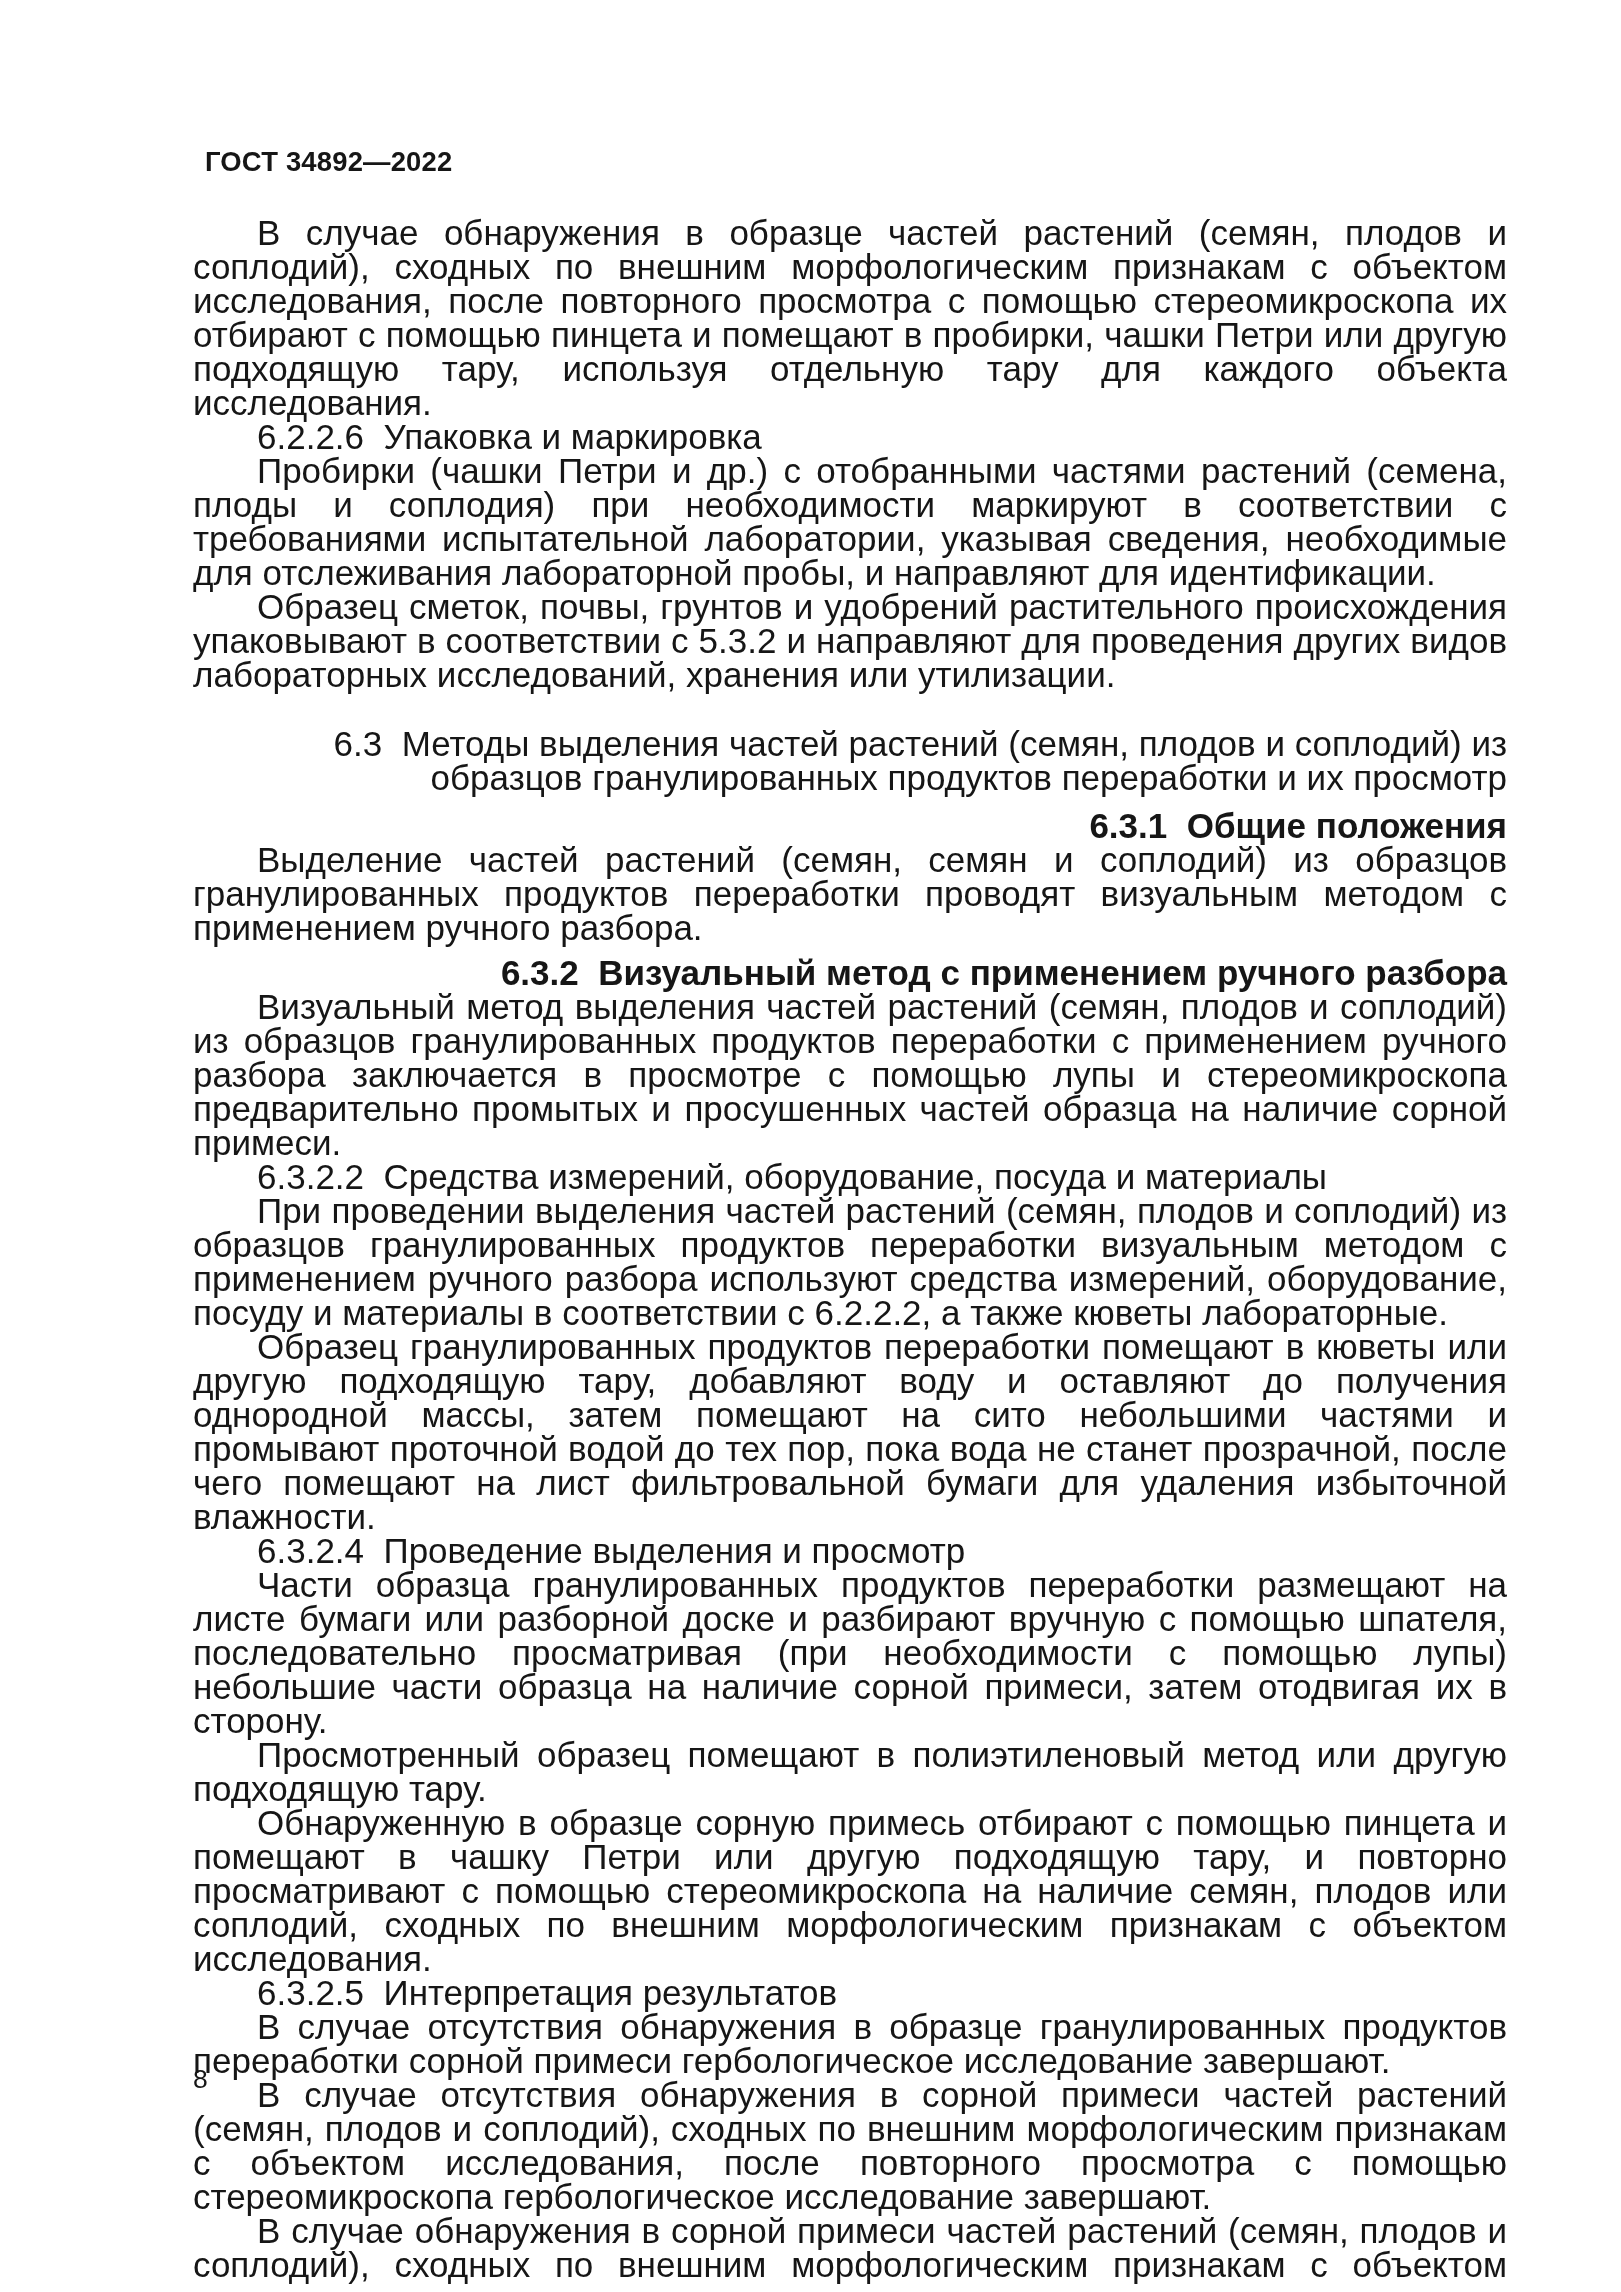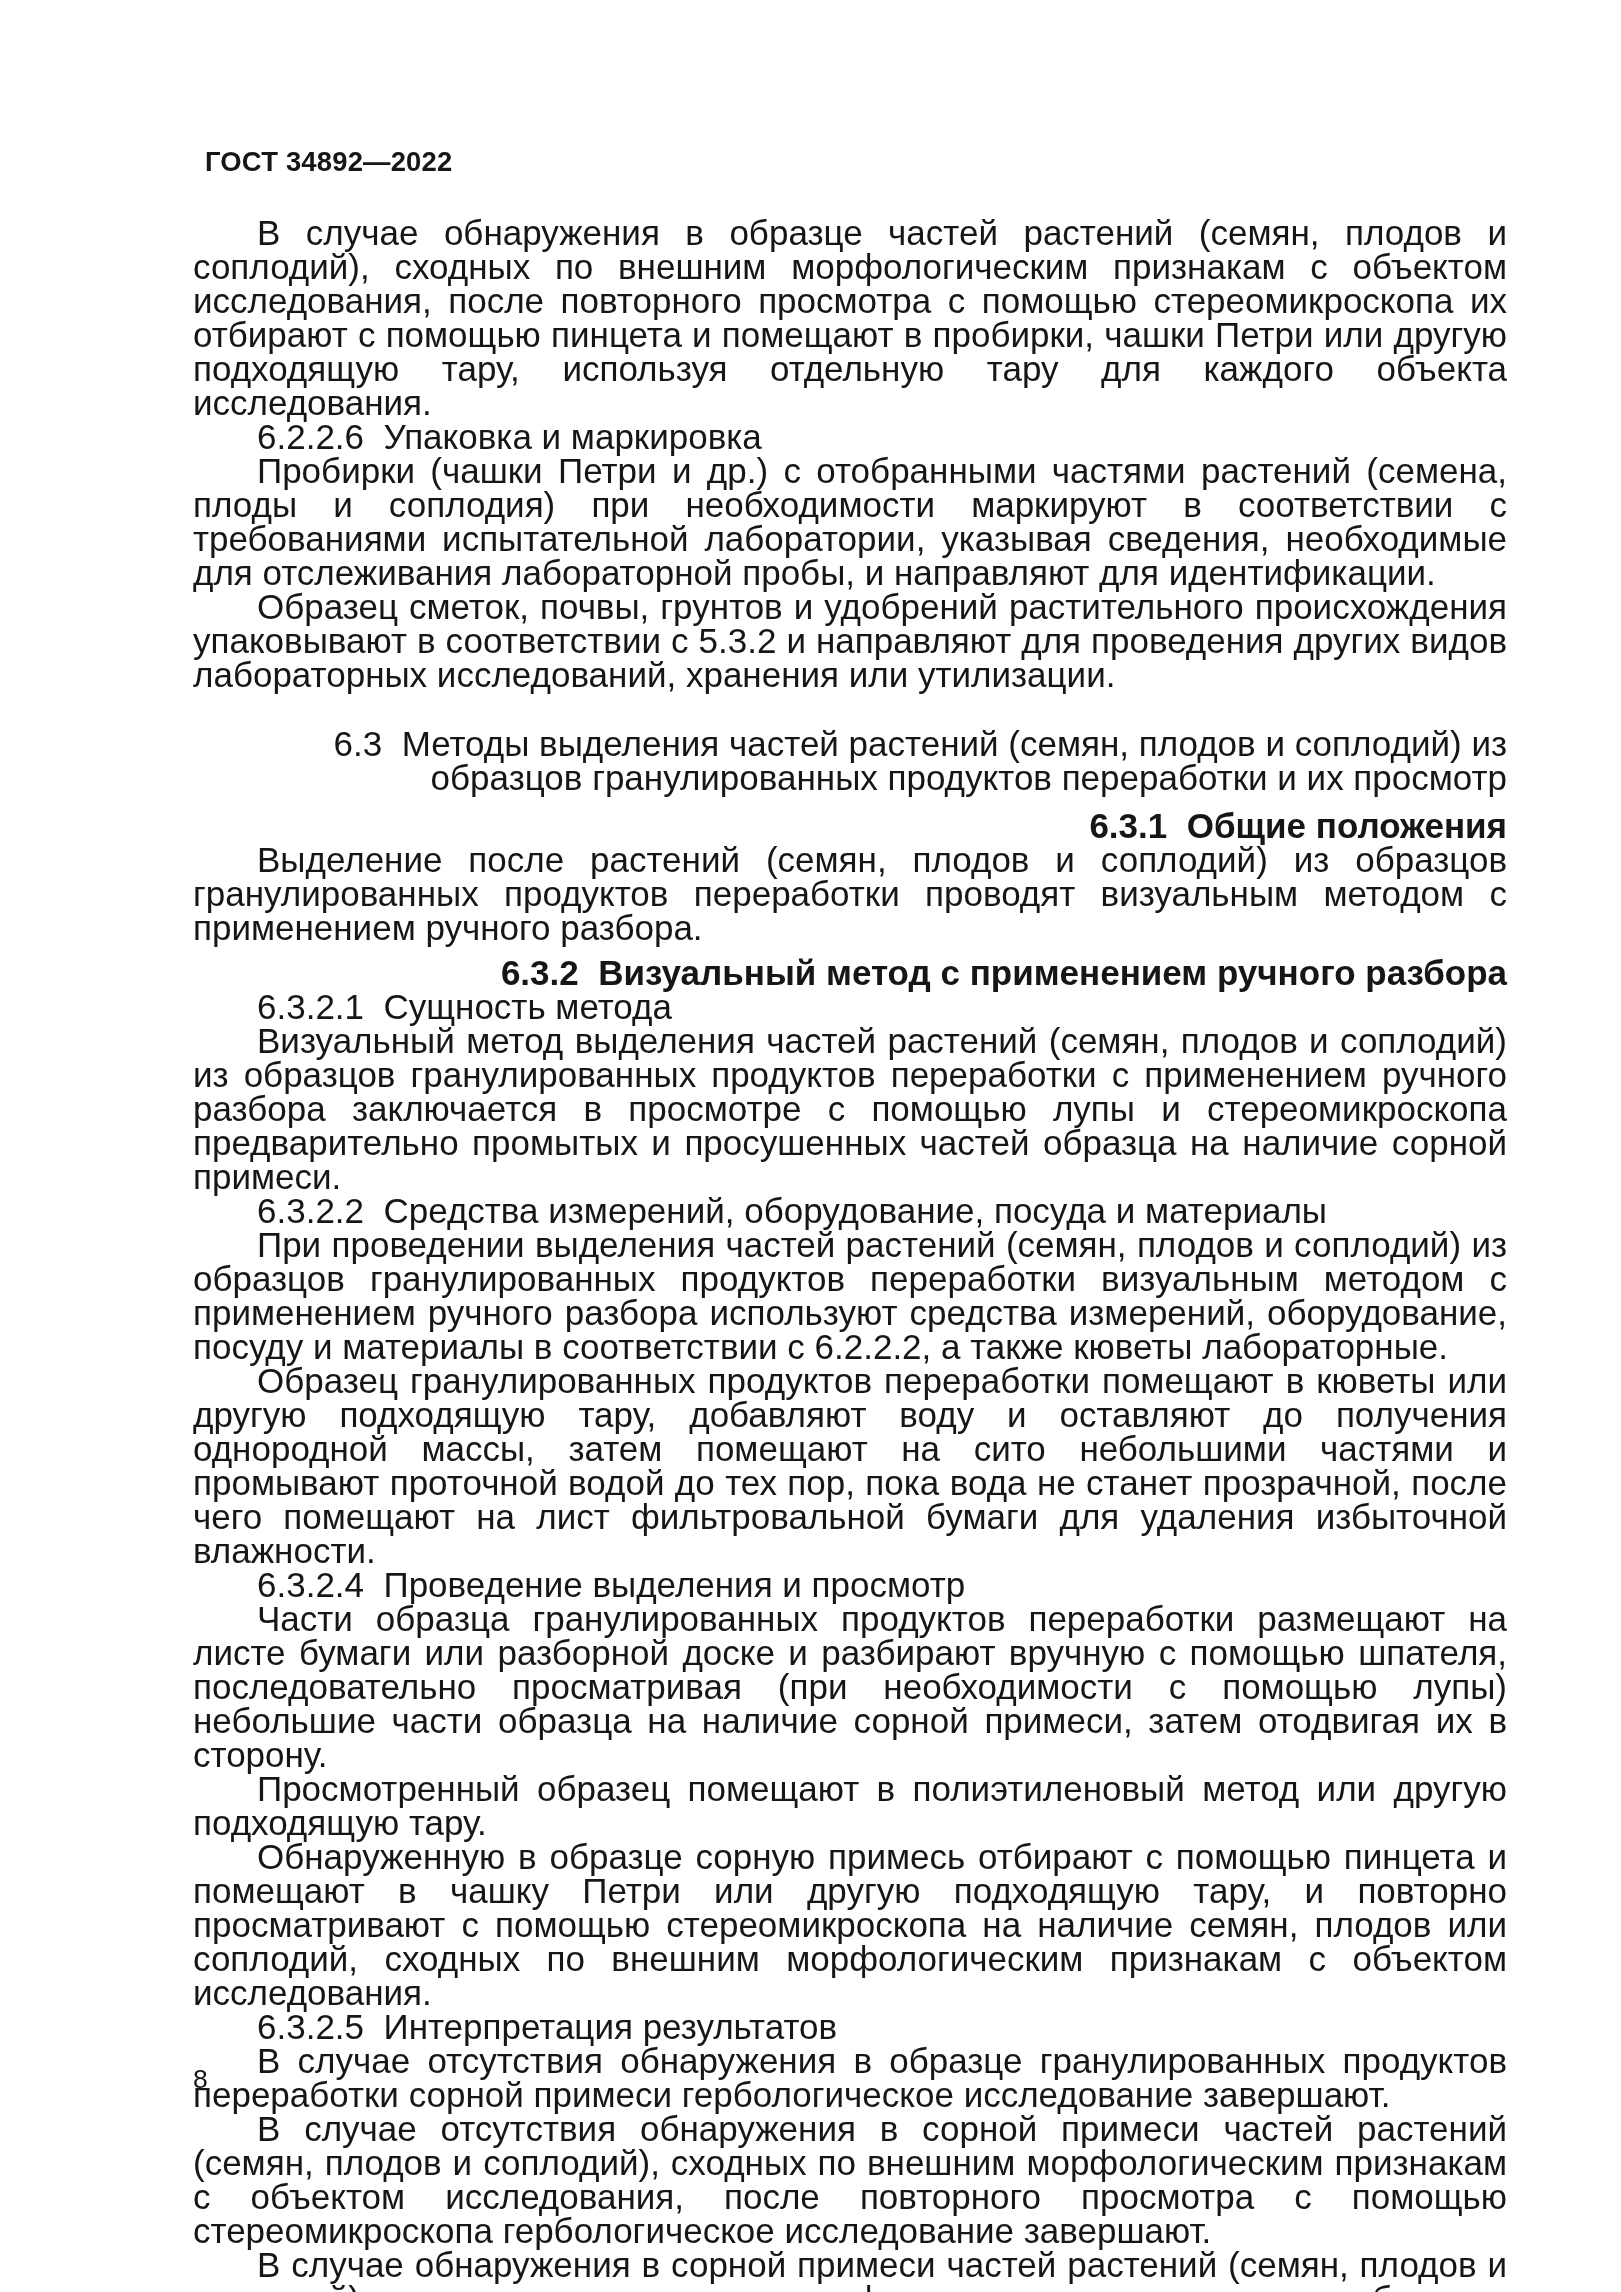--- a/index.html
+++ b/index.html
@@ -61,23 +61,22 @@
 
 <div class="doc-header">ГОСТ 34892—2022</div>
 
 <div class="content">
   <p class="p">В случае обнаружения в образце частей растений (семян, плодов и соплодий), сходных по внешним морфологическим признакам с объектом исследования, после повторного просмотра с помощью стереомикроскопа их отбирают с помощью пинцета и помещают в пробирки, чашки Петри или другую подходящую тару, используя отдельную тару для каждого объекта исследования.</p>
   <p class="clause">6.2.2.6&nbsp; Упаковка и маркировка</p>
   <p class="p">Пробирки (чашки Петри и др.) с отобранными частями растений (семена, плоды и соплодия) при необходимости маркируют в соответствии с требованиями испытательной лаборатории, указывая сведения, необходимые для отслеживания лабораторной пробы, и направляют для идентификации.</p>
   <p class="p">Образец сметок, почвы, грунтов и удобрений растительного происхождения упаковывают в соответствии с 5.3.2 и направляют для проведения других видов лабораторных исследований, хранения или утилизации.</p>
   <p class="h2">6.3&nbsp; Методы выделения частей растений (семян, плодов и соплодий) из образцов гранулированных продуктов переработки и их просмотр</p>
   <p class="h3">6.3.1&nbsp; Общие положения</p>
-  <p class="p">Выделение после растений (семян, плодов и соплодий) из образцов гранулированных продуктов переработки проводят визуальным методом с применением ручного разбора.</p>
+  <p class="p">Выделение частей растений (семян, семян и соплодий) из образцов гранулированных продуктов переработки проводят визуальным методом с применением ручного разбора.</p>
   <p class="h3">6.3.2&nbsp; Визуальный метод с применением ручного разбора</p>
-  <p class="clause">6.3.2.1&nbsp; Сущность метода</p>
   <p class="p">Визуальный метод выделения частей растений (семян, плодов и соплодий) из образцов гранулированных продуктов переработки с применением ручного разбора заключается в просмотре с помощью лупы и стереомикроскопа предварительно промытых и просушенных частей образца на наличие сорной примеси.</p>
   <p class="clause">6.3.2.2&nbsp; Средства измерений, оборудование, посуда и материалы</p>
   <p class="p">При проведении выделения частей растений (семян, плодов и соплодий) из образцов гранулированных продуктов переработки визуальным методом с применением ручного разбора используют средства измерений, оборудование, посуду и материалы в соответствии с 6.2.2.2, а также кюветы лабораторные.</p>
   <p class="p">Образец гранулированных продуктов переработки помещают в кюветы или другую подходящую тару, добавляют воду и оставляют до получения однородной массы, затем помещают на сито небольшими частями и промывают проточной водой до тех пор, пока вода не станет прозрачной, после чего помещают на лист фильтровальной бумаги для удаления избыточной влажности.</p>
   <p class="clause">6.3.2.4&nbsp; Проведение выделения и просмотр</p>
   <p class="p">Части образца гранулированных продуктов переработки размещают на листе бумаги или разборной доске и разбирают вручную с помощью шпателя, последовательно просматривая (при необходимости с помощью лупы) небольшие части образца на наличие сорной примеси, затем отодвигая их в сторону.</p>
   <p class="p">Просмотренный образец помещают в полиэтиленовый метод или другую подходящую тару.</p>
   <p class="p">Обнаруженную в образце сорную примесь отбирают с помощью пинцета и помещают в чашку Петри или другую подходящую тару, и повторно просматривают с помощью стереомикроскопа на наличие семян, плодов или соплодий, сходных по внешним морфологическим признакам с объектом исследования.</p>
   <p class="clause">6.3.2.5&nbsp; Интерпретация результатов</p>
   <p class="p">В случае отсутствия обнаружения в образце гранулированных продуктов переработки сорной примеси гербологическое исследование завершают.</p>

